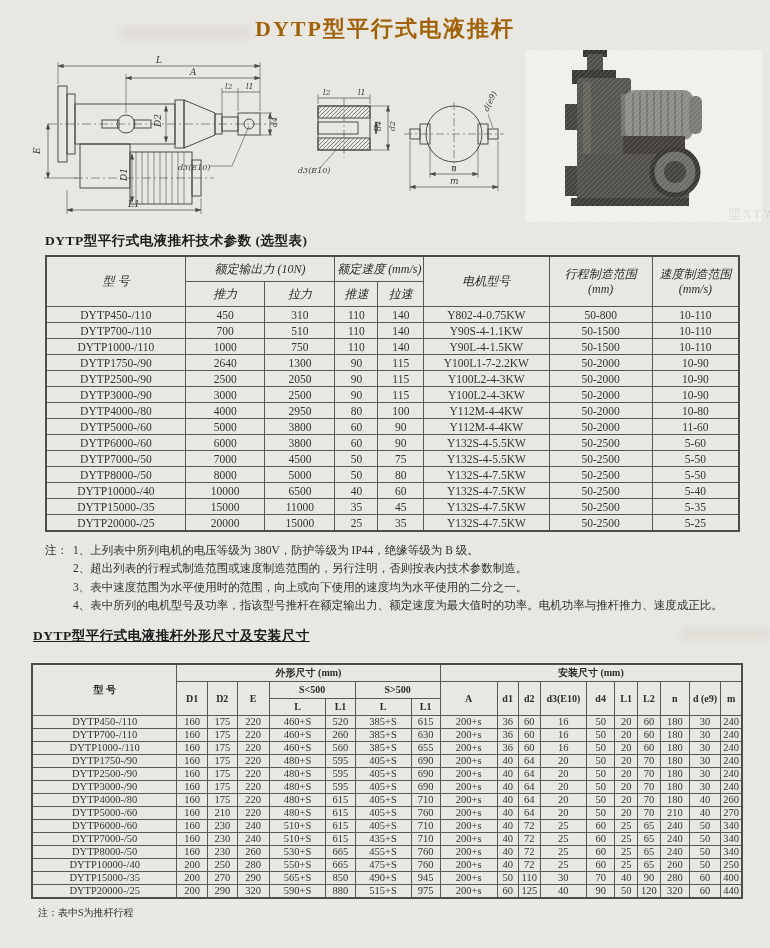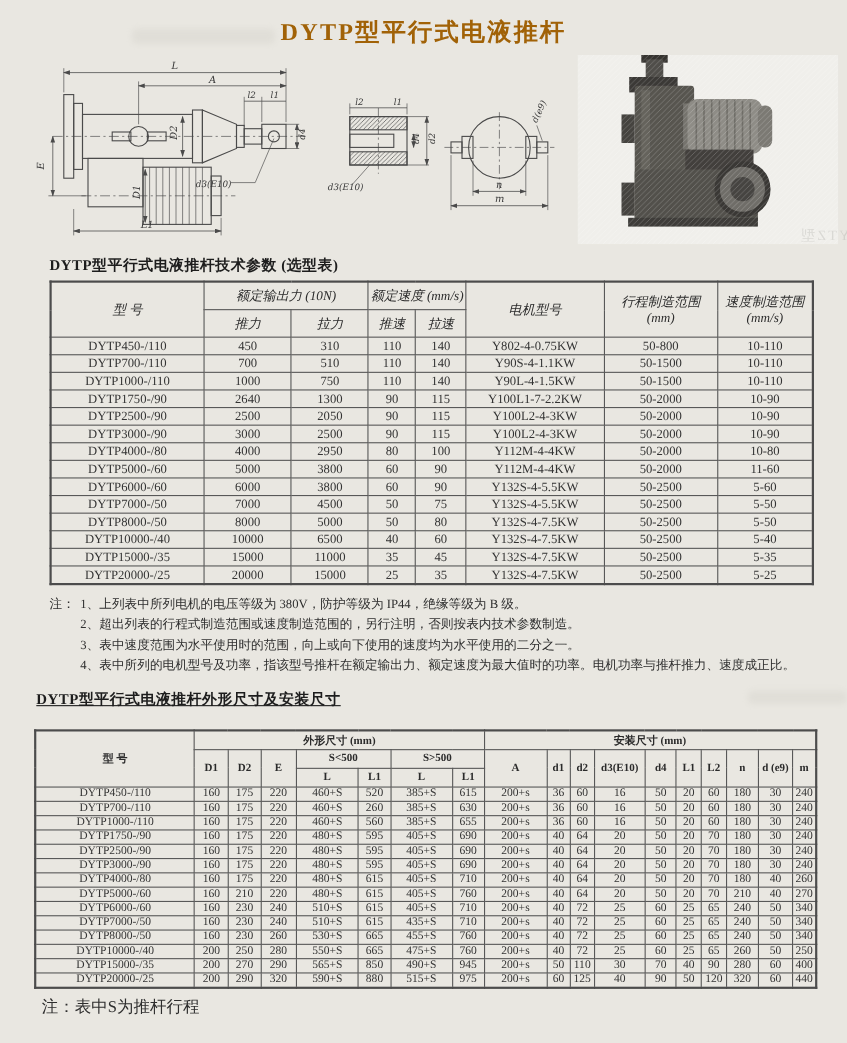--- a/index.html
+++ b/index.html
@@ -39,21 +39,21 @@
   .spec-table th{font-size:12px;height:24px;font-style:italic;}
   .spec-table td{font-size:11.5px;height:15px;color:#333;}
   .dim-table th{font-size:10px;height:16px;font-weight:bold;}
   .dim-table td{font-size:10.5px;height:12px;color:#333;}
   .pre{white-space:pre-line;line-height:1.25;}
 
   .notes{display:flex;margin:9px 0 0 45px;width:690px;font-size:11.5px;line-height:1.6;color:#2e2e2e;}
   .notes-label{width:28px;flex:none;}
   .note-item{padding-left:17px;text-indent:-17px;}
 
-  .bottom-note{margin:7px 0 12px 38px;font-size:15px;color:#2e2e2e;}
+  .bottom-note{margin:7px 0 12px 38px;font-size:10px;color:#2e2e2e;}
 
   svg text{font-family:"DejaVu Serif","Liberation Serif",serif;}
   .dimtxt{font-size:9px;font-style:italic;fill:#3a3a3a;}
   .dimtxt-s{font-size:8px;font-style:italic;fill:#3a3a3a;}
 </style>
 </head>
 <body>
 
 <div class="page">
 

